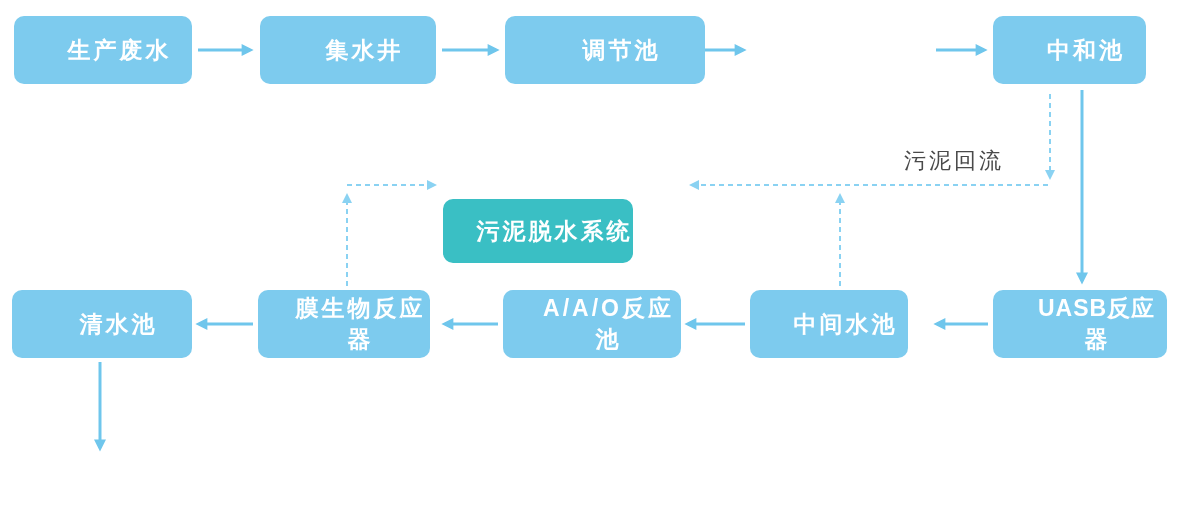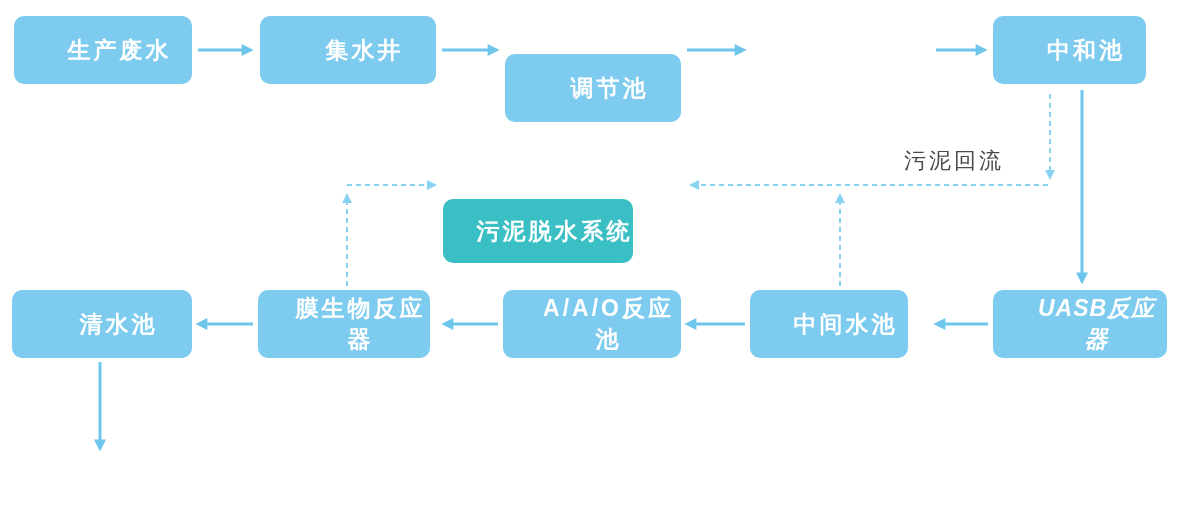--- a/index.html
+++ b/index.html
@@ -101,21 +101,21 @@
     <line class="dash-line" x1="347" y1="286" x2="347" y2="196" marker-end="url(#mh-dash)"></line>
     <line class="dash-line" x1="347" y1="185" x2="434" y2="185" marker-end="url(#mh-dash)"></line>
   </svg>
 
   <div class="node blue" style="left:14px;top:16px;width:178px;height:68px;">
     <span>生产废水</span>
   </div>
   <div class="node blue" style="left:260px;top:16px;width:176px;height:68px;">
     <span>集水井</span>
   </div>
-  <div class="node blue" style="left:505px;top:16px;width:176px;height:68px;margin-top:38px;">
+  <div class="node blue" style="left:505px;top:16px;width:200px;height:68px;">
     <span>调节池</span>
   </div>
   <div class="node blue" style="left:993px;top:16px;width:153px;height:68px;">
     <span>中和池</span>
   </div>
 
   <div class="node teal" style="left:443px;top:155px;width:190px;height:64px;margin-top:44px;">
     <span>污泥脱水系统</span>
   </div>
 
@@ -126,18 +126,18 @@
   </div>
   <div class="node blue" style="left:258px;top:290px;width:172px;height:68px;">
     <span>膜生物反应器</span>
   </div>
   <div class="node blue" style="left:503px;top:290px;width:178px;height:68px;">
     <span>A/A/O反应池</span>
   </div>
   <div class="node blue" style="left:750px;top:290px;width:158px;height:68px;">
     <span>中间水池</span>
   </div>
-  <div class="node blue" style="left:993px;top:290px;width:174px;height:68px;letter-spacing:1px;font-style:italic;">
+  <div class="node blue" style="left:993px;top:290px;width:174px;height:68px;letter-spacing:1px;">
     <span>UASB反应器</span>
   </div>
 
 
 </div>
 
 </body></html>

